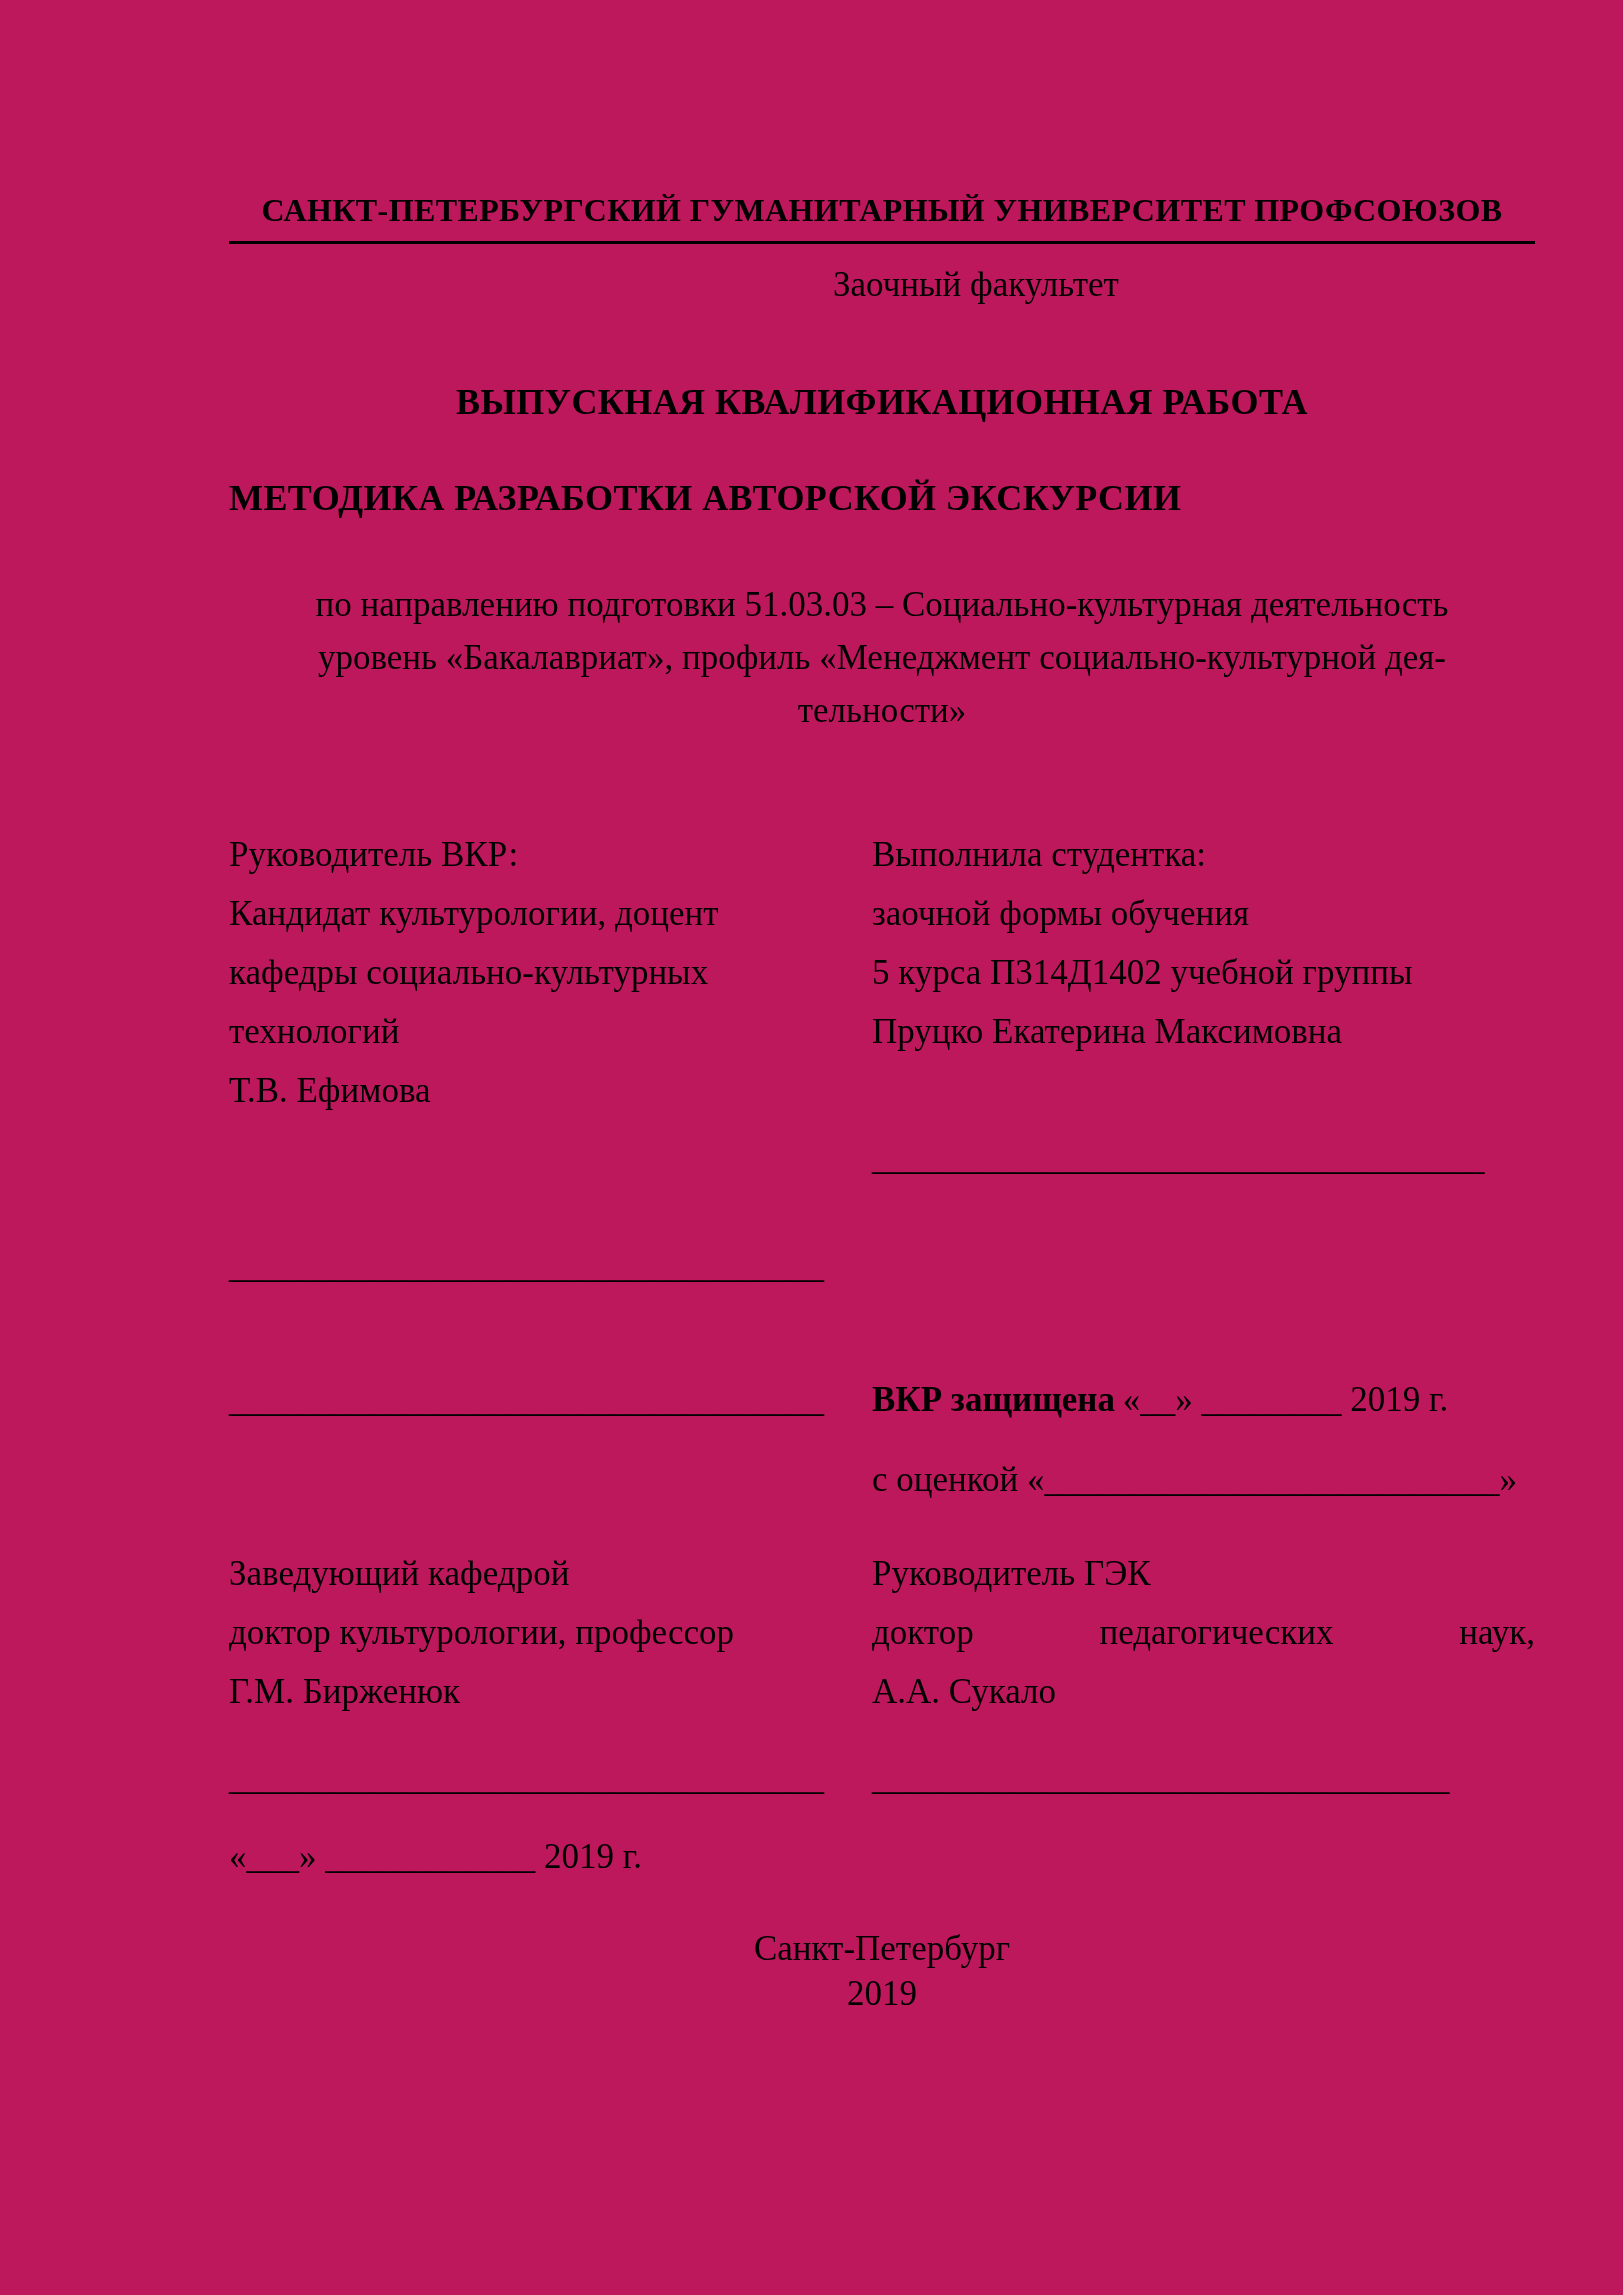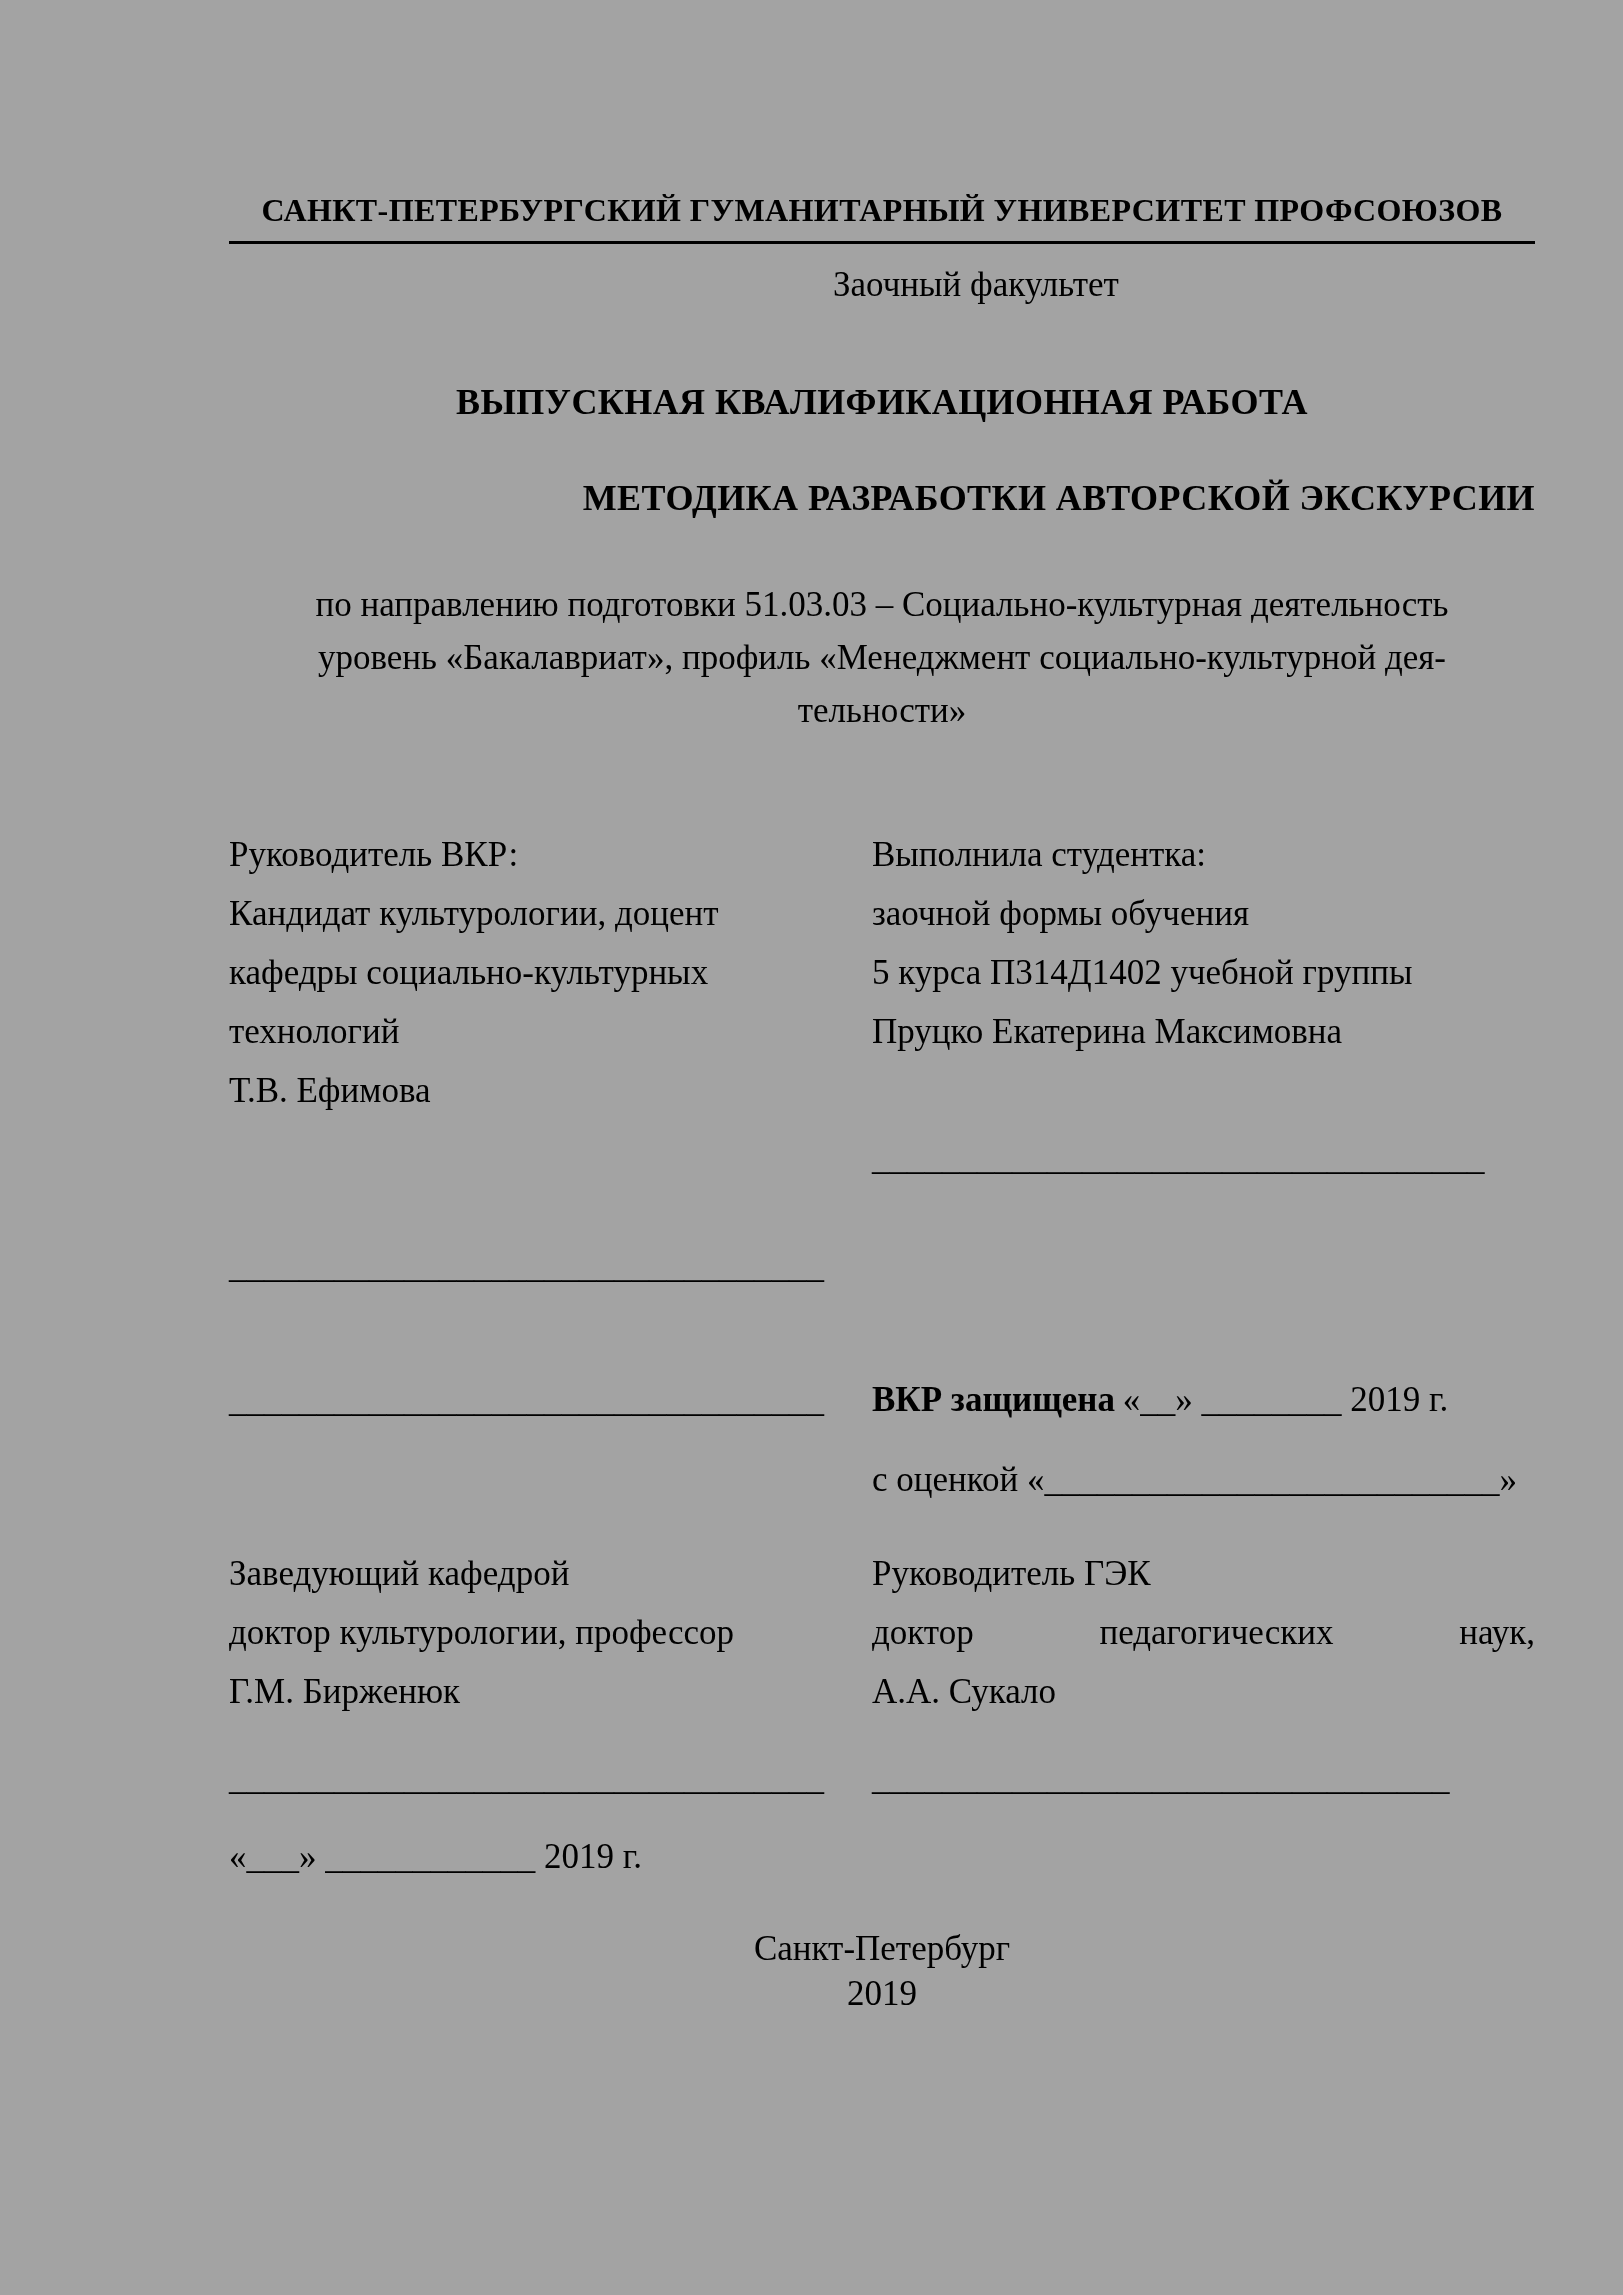--- a/index.html
+++ b/index.html
@@ -6,21 +6,21 @@
     margin: 0;
     padding: 0;
     background: #ffffff;
   }
   .page {
     position: relative;
     width: 1623px;
     height: 2295px;
     box-sizing: border-box;
     padding: 188px 88px 0 229px;
-    background: #a3a3a3;
+    background: #be185d;
     color: #000000;
     font-family: "Liberation Serif", "DejaVu Serif", serif;
     font-size: 35px;
     overflow: hidden;
   }
   .university {
     text-align: center;
     font-weight: bold;
     font-size: 32px;
     line-height: 44px;
@@ -36,21 +36,21 @@
   .work-type {
     margin-top: 64px;
     text-align: center;
     font-weight: bold;
     font-size: 36px;
     line-height: 49px;
     letter-spacing: 0.4px;
   }
   .thesis-title {
     margin-top: 47px;
-    text-align: right;
+    text-align: left;
     font-weight: bold;
     font-size: 36px;
     line-height: 49px;
     letter-spacing: 0.4px;
   }
   .program {
     margin-top: 55px;
     text-align: center;
     line-height: 53px;
   }

